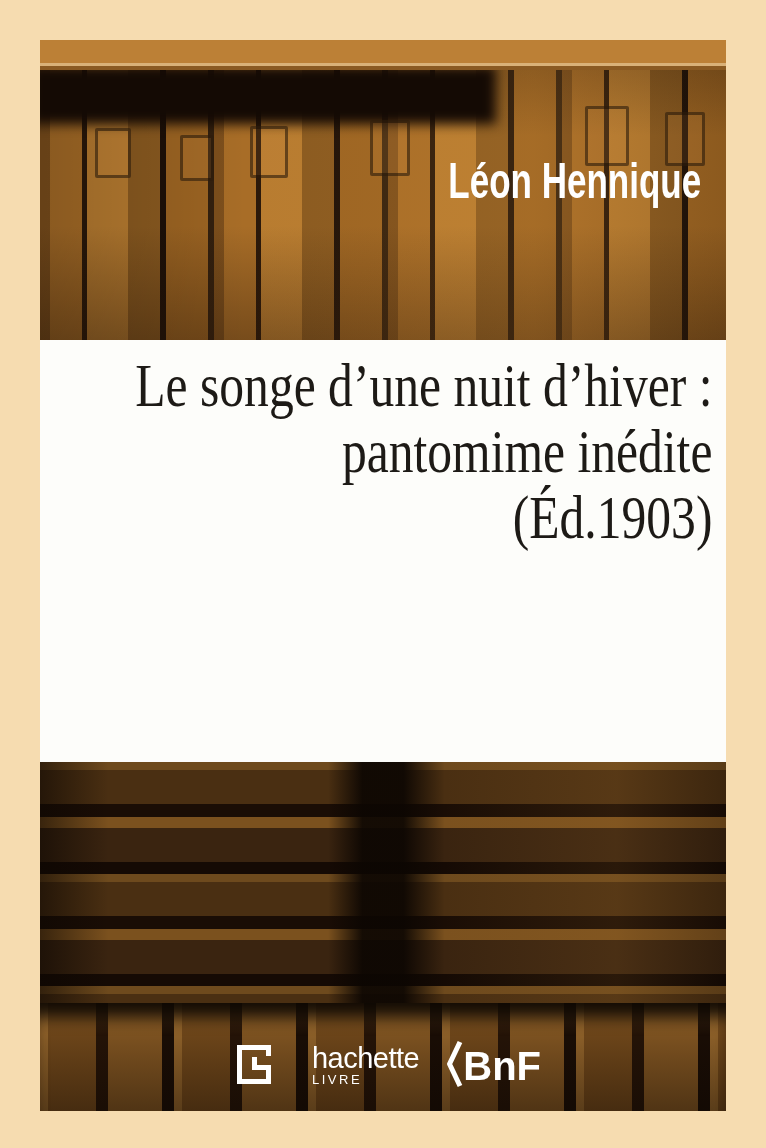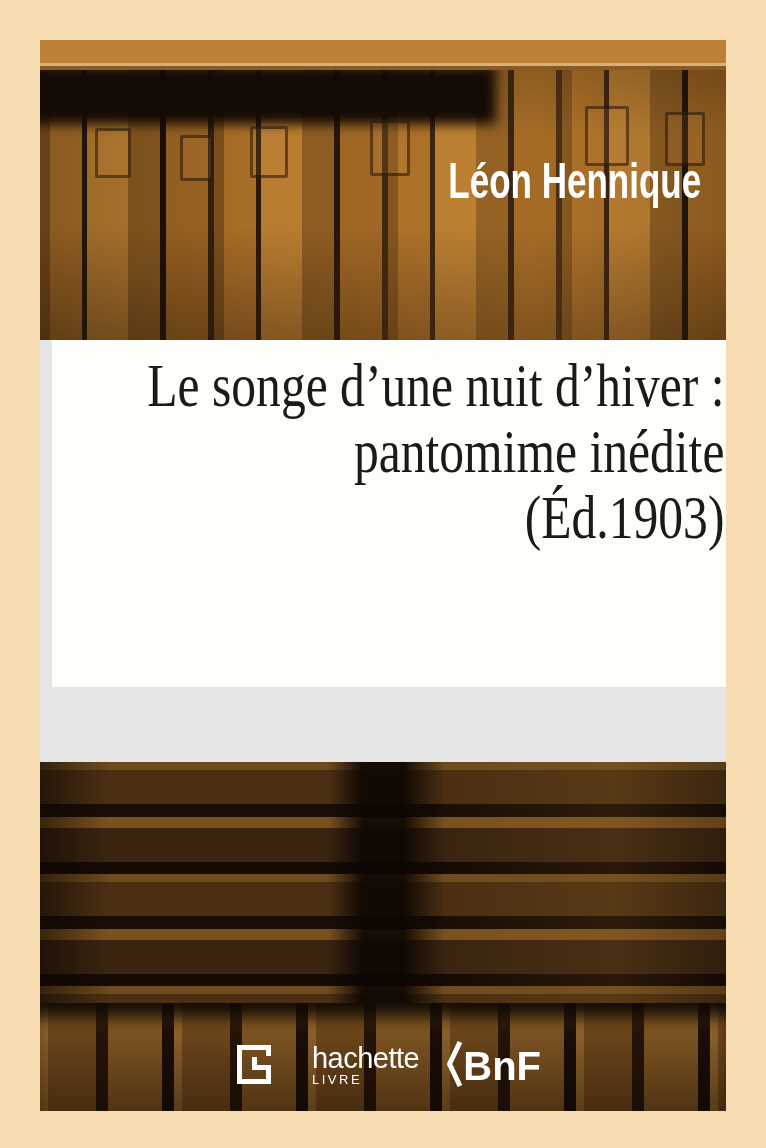--- a/index.html
+++ b/index.html
@@ -14,21 +14,21 @@
     width:766px;height:1148px;
     font-family:"Liberation Sans",sans-serif;
     position:relative;overflow:hidden;
   }
   .cover-frame{
     position:absolute;left:0;top:0;width:766px;height:1148px;
     background:var(--frame);
   }
   .cover-photo{
     position:absolute;left:40px;top:40px;width:686px;height:1071px;
-    background:#e5e5e5;overflow:hidden;
+    background:#a16207;overflow:hidden;
   }
   
   .photo-top-books{
     position:absolute;left:0;top:0;width:686px;height:300px;
     background:
       linear-gradient(90deg, rgba(0,0,0,.18) 0, rgba(0,0,0,0) 30%, rgba(216,150,62,.16) 72%, rgba(0,0,0,.10) 100%),
       linear-gradient(180deg, rgba(20,10,4,.30) 0, rgba(20,10,4,0) 32%, rgba(20,10,4,0) 62%, rgba(40,22,8,.38) 100%),
       repeating-linear-gradient(90deg,
         #7d4f1c 0 10px,
         #a86d27 10px 42px,
@@ -58,21 +58,21 @@
   .lbl5{left:545px;top:66px;width:44px;height:60px;}
   .lbl6{left:625px;top:72px;width:40px;height:54px;}
   .author-name{
     position:absolute;right:25px;top:112px;
     font-size:50px;font-weight:bold;color:var(--author-text);
     letter-spacing:0px;white-space:nowrap;
     transform:scaleX(.70);transform-origin:100% 50%;
   }
   
   .title-band{
-    position:absolute;left:12px;top:300px;width:686px;height:347px;
+    position:absolute;left:0;top:300px;width:686px;height:422px;
     background:var(--band);
   }
   .title-block{
     position:absolute;right:14px;top:12px;text-align:right;
     font-family:"Liberation Serif",serif;color:var(--title-text);
     font-size:62px;line-height:66px;white-space:nowrap;
     transform:scaleX(.80);transform-origin:100% 0;
   }
   
   .photo-bottom-books{

